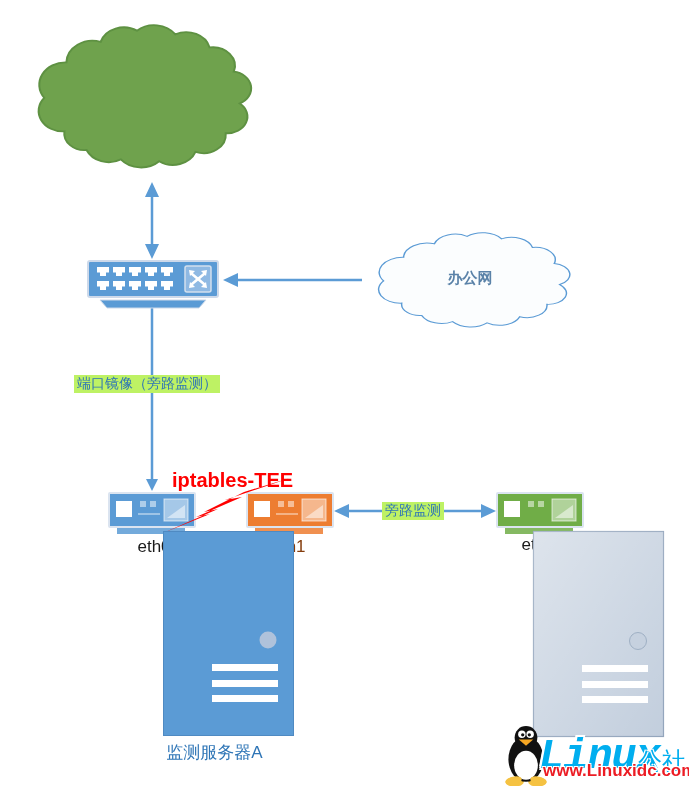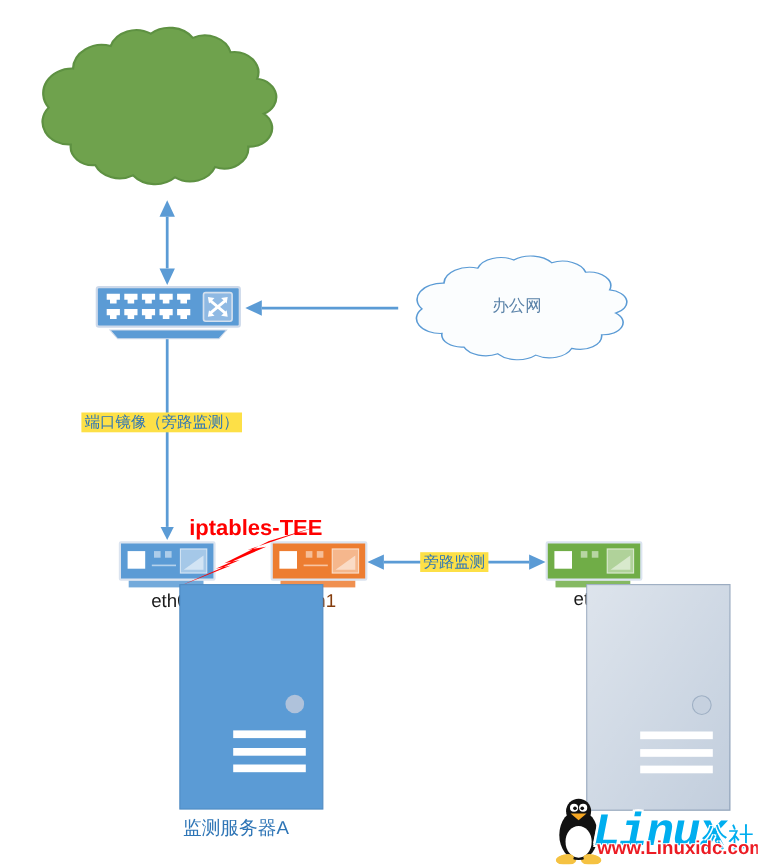--- a/index.html
+++ b/index.html
@@ -34,21 +34,21 @@
   
   .srv-a{fill:var(--blue);stroke:#4f8ac2;stroke-width:1;}
   .srv-b{fill:var(--server-b-fill);stroke:var(--server-b-stroke);stroke-width:1.2;}
   .srv-bar{fill:#ffffff;}
   .srv-circle-a{fill:var(--power-circle);}
   .srv-circle-b{fill:#c6d1df;stroke:#9fb0c4;stroke-width:1;}
   .bolt{fill:var(--red);}
   
   .t-internet{color:#ffffff;font-size:17px;}
   .t-office{color:var(--office-text);font-size:15px;}
-  .t-blue{color:var(--label-blue);font-size:14px;background:#fde047;padding:0 3px;}
+  .t-blue{color:var(--label-blue);font-size:14px;background:#bef264;padding:0 3px;}
   .t-server{color:var(--label-blue);font-size:17px;}
   .t-red{color:var(--red);font-size:20px;font-weight:600;}
   .t-eth{font-size:17px;color:var(--eth0-text);}
   .t-eth1{color:var(--eth1-text);}
   
   .wm-brand{color:var(--watermark-blue);font-size:42px;font-weight:bold;font-style:italic;letter-spacing:-1px;
     text-shadow:-2px -2px 0 #fff,2px -2px 0 #fff,-2px 2px 0 #fff,2px 2px 0 #fff,0 -2px 0 #fff,0 2px 0 #fff,-2px 0 0 #fff,2px 0 0 #fff;}
   .wm-suffix{color:var(--watermark-blue);font-size:24px;font-weight:normal;
     text-shadow:-1px -1px 0 #fff,1px -1px 0 #fff,-1px 1px 0 #fff,1px 1px 0 #fff;}
   .wm-url{color:var(--watermark-red);font-size:17px;font-weight:bold;
@@ -79,21 +79,21 @@
     </defs>
   </svg>
 
   <svg class="abs" style="left:18px;top:12px;" width="240" height="166" viewBox="-6 -8 238 178" preserveAspectRatio="none">
     <use href="#cloudPath" class="cloud-green"></use>
   </svg>
 
   <svg class="abs" style="left:360px;top:224px;" width="216" height="110" viewBox="-6 -8 238 178" preserveAspectRatio="none">
     <use href="#cloudPath" class="cloud-office"></use>
   </svg>
-  <div class="lbl t-office center" style="left:420px;top:269px;width:100px;">办公网</div>
+  <div class="lbl t-office center" style="left:420px;top:269px;width:100px;font-weight:bold;">办公网</div>
 
   <svg class="abs" style="left:0;top:0;" width="689" height="786" viewBox="0 0 689 786">
 
     <g>
       <line class="conn" x1="152" y1="197" x2="152" y2="244"></line>
       <polygon class="head" points="145,197 159,197 152,182"></polygon>
       <polygon class="head" points="145,244 159,244 152,259"></polygon>
     </g>
 
     <g>

